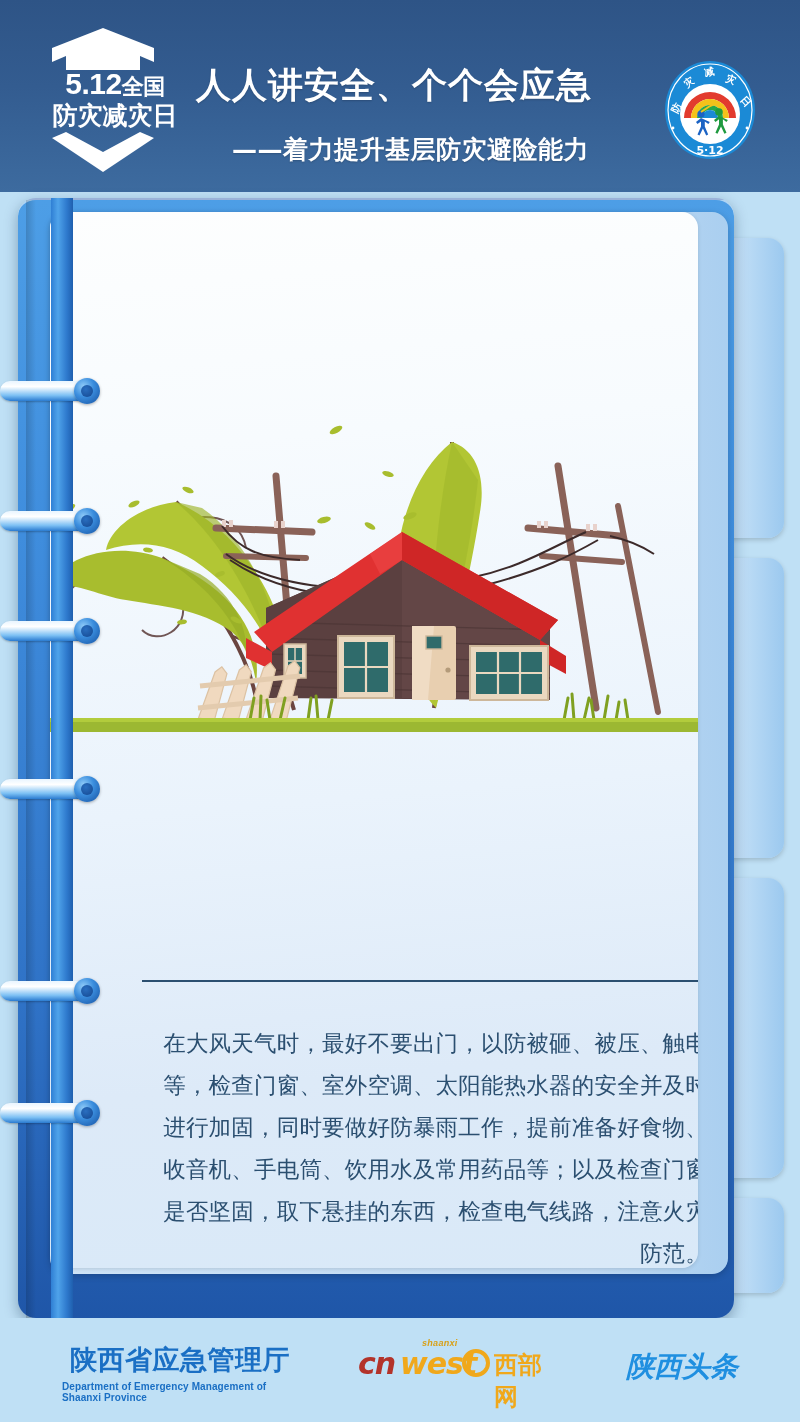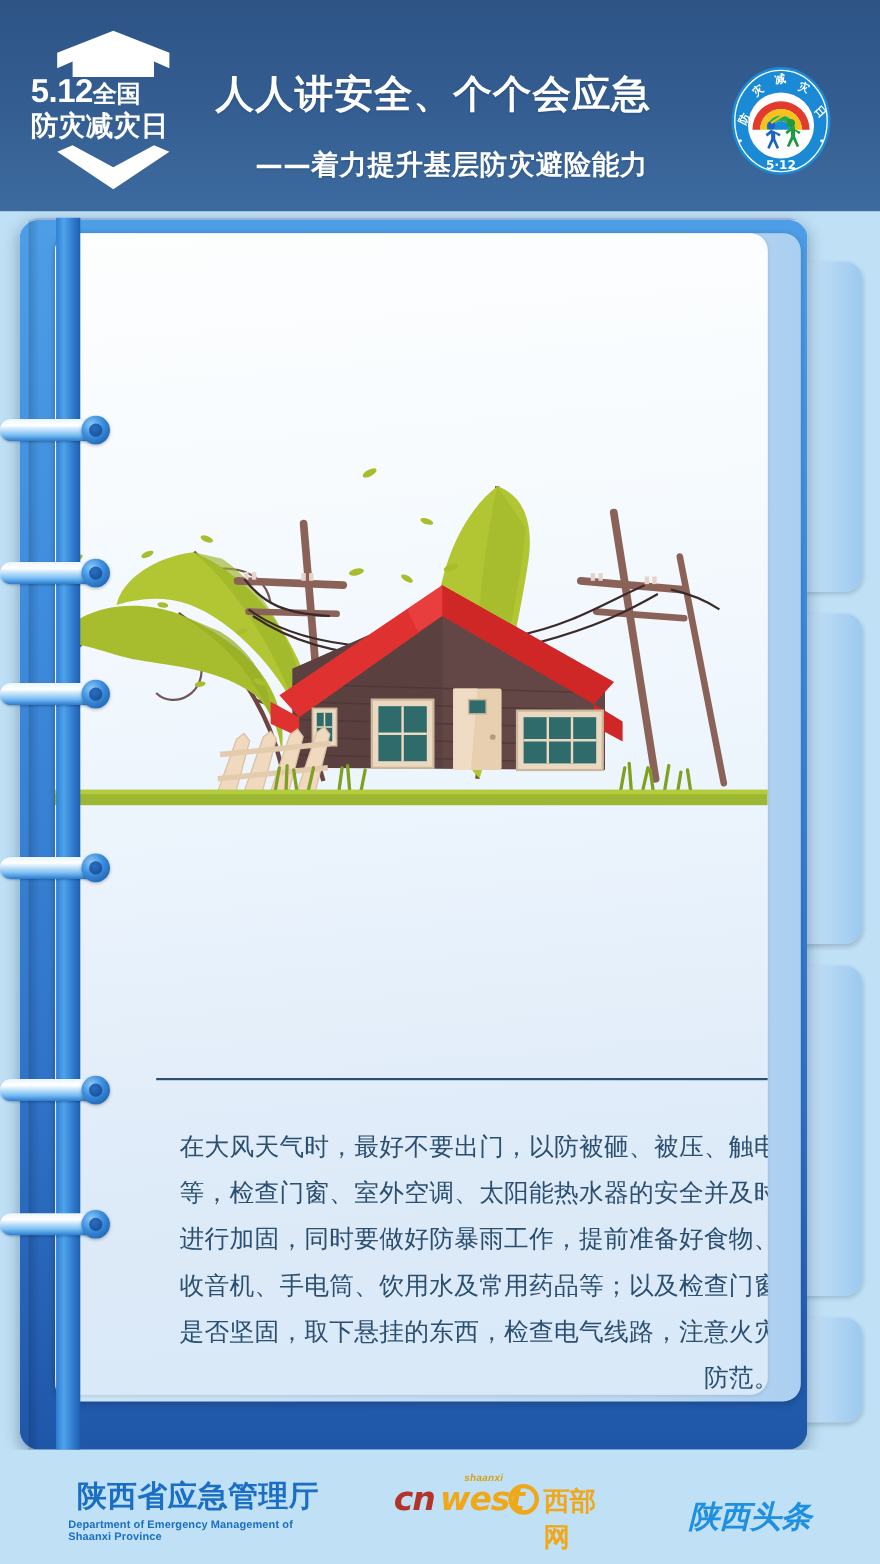--- a/index.html
+++ b/index.html
@@ -15,22 +15,22 @@
   .banner {
     position: absolute; left: 0; top: 0; width: 800px; height: 192px;
     background: linear-gradient(180deg, #2e5486 0%, #335c90 45%, #3d6b9f 100%);
     overflow: hidden;
   }
   .shield {
     position: absolute; left: 28px; top: 26px; width: 150px; height: 148px;
   }
   .shield svg { display:block; }
   .shield-text {
-    position: absolute; left: 0; top: 42px; width: 150px;
-    color: #ffffff;
+    position: absolute; left: 12px; top: 42px; width: 150px;
+    text-align: center; color: #ffffff;
     line-height: 1.08;
   }
   .shield-l1 { font-size: 30px; font-weight: 700; letter-spacing: -0.5px; }
   .shield-l1 .cn { font-size: 22px; }
   .shield-l2 { font-size: 25px; font-weight: 700; letter-spacing: 0px; margin-top: 2px;}
 
   .banner-titles {
     position: absolute; left: 196px; top: 62px; color: #ffffff;
   }
   .ban-t1 {
@@ -178,21 +178,21 @@
     position: absolute; left: 104px; top: 7px; width: 28px; height: 28px;
     border: 4px solid #f0a81b; border-radius: 50%;
   }
   .cw-zh {
     position: absolute; left: 136px; top: 7px; font-size: 24px; font-weight: 700;
     color: #f0a81b; letter-spacing: 0px;
     font-family: "DejaVu Sans","Liberation Sans", sans-serif;
   }
   .logo-toutiao {
     font-size: 28px; font-weight: 700; font-style: italic; color: #1f8fe0;
-    letter-spacing: 0px; margin-top: 18px;
+    letter-spacing: 0px; margin-top: 6px;
     font-family: "DejaVu Sans","Liberation Sans", sans-serif;
   }
 </style>
 </head>
 <body>
 
 <div class="banner">
 
   <div class="shield">
     <svg width="150" height="148" viewBox="0 0 150 148">

